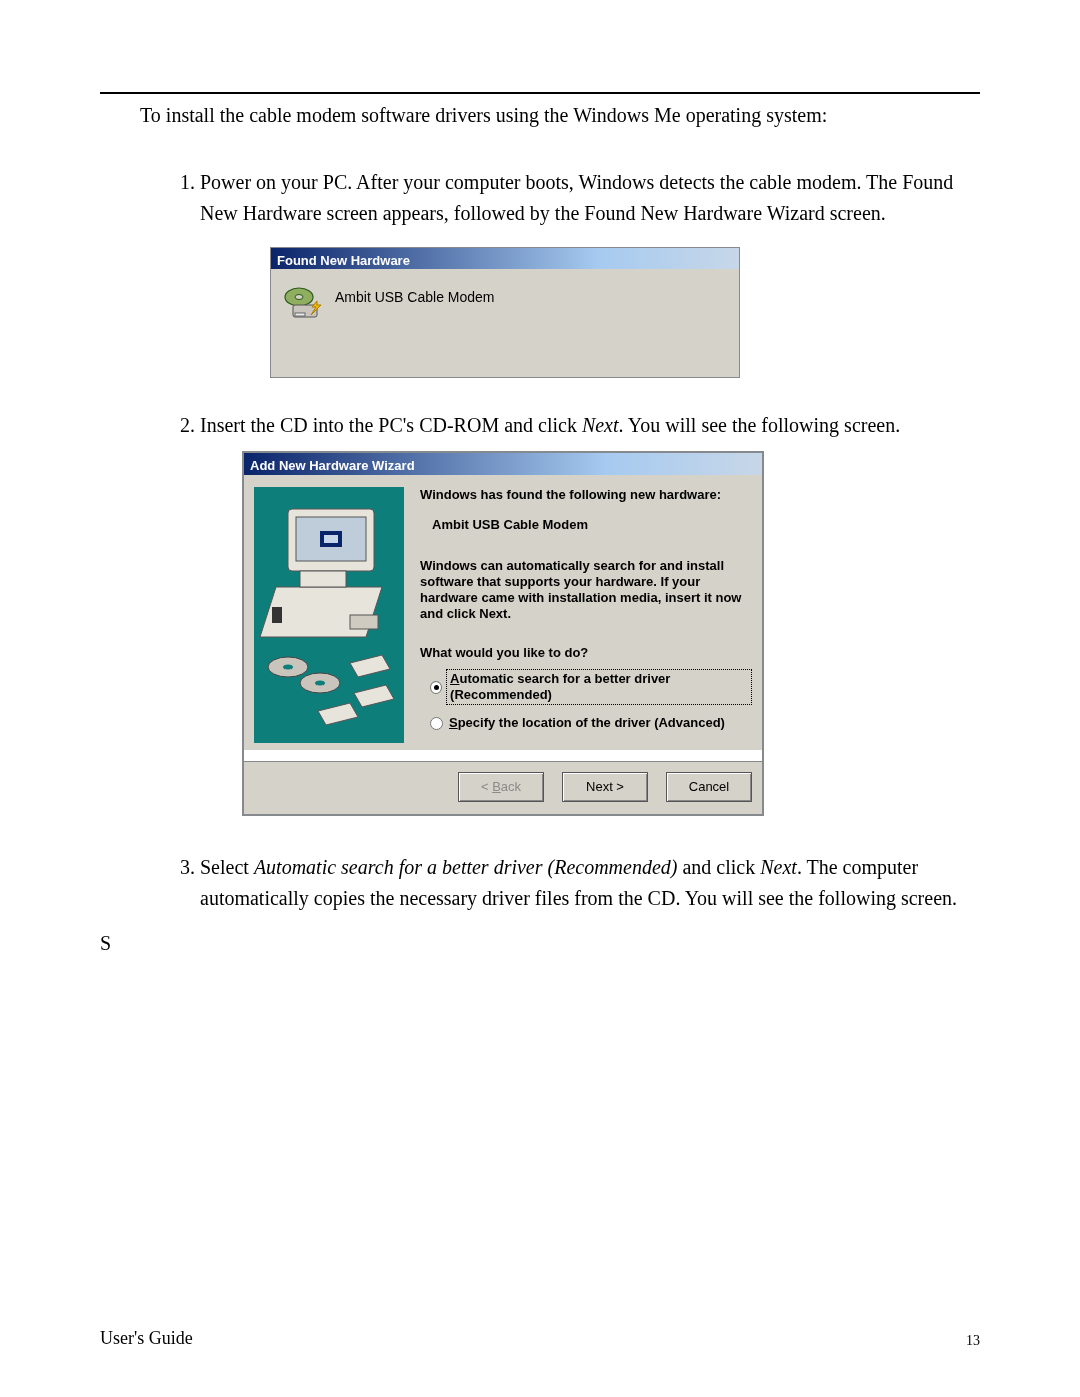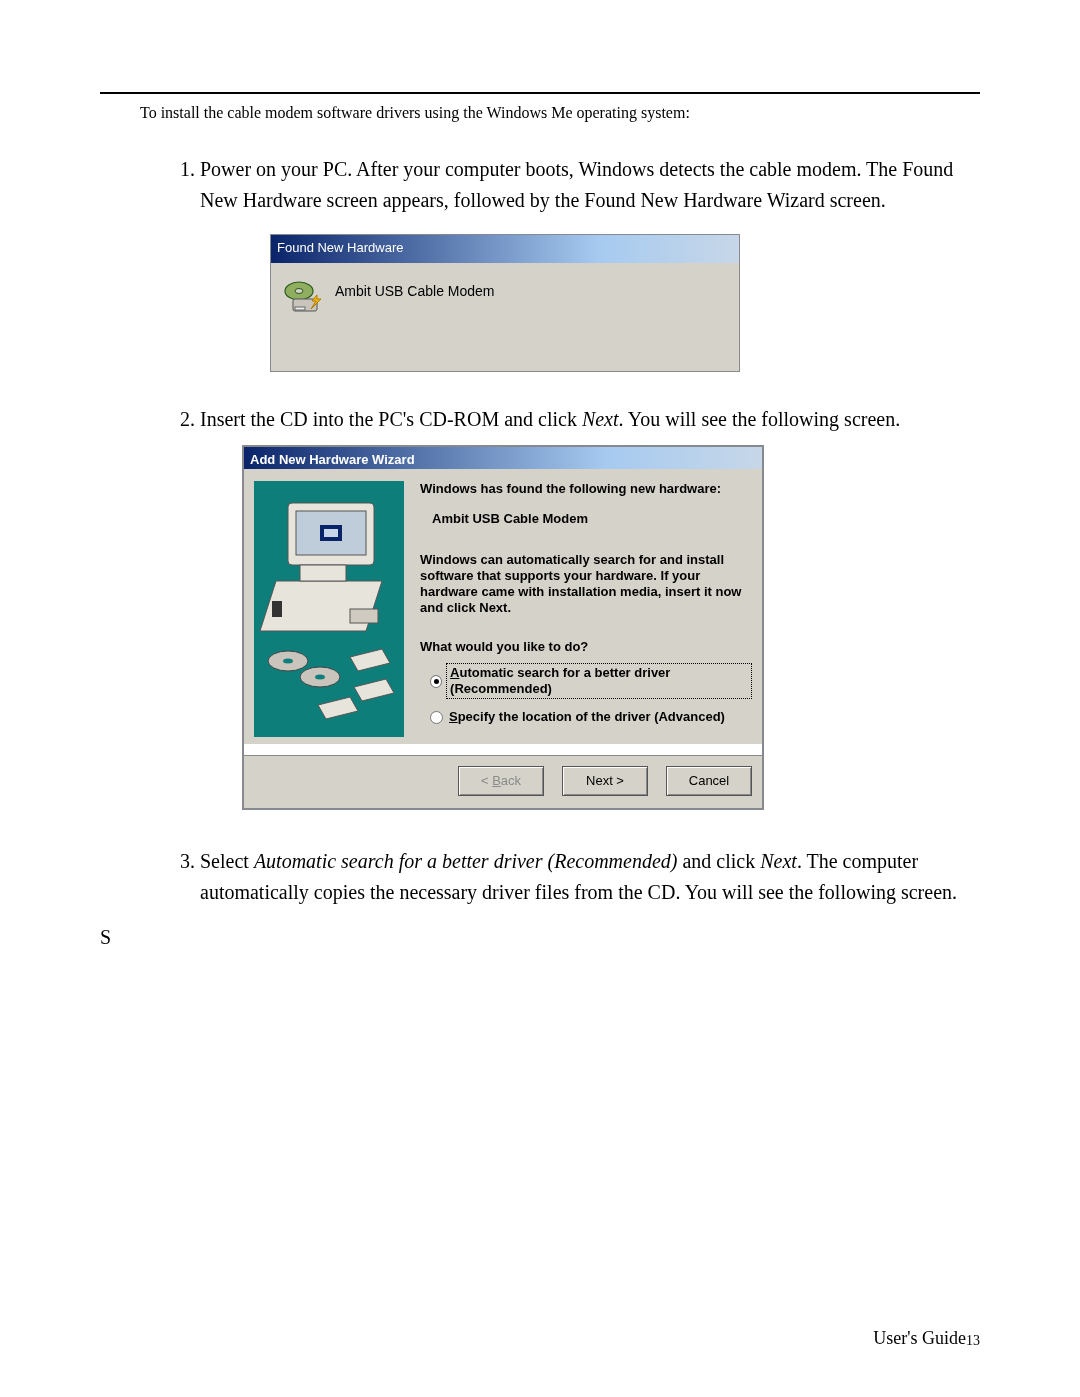--- a/index.html
+++ b/index.html
@@ -22,22 +22,22 @@
   .rule {
     border-top: 2px solid #000;
     margin: 0 0 10px 0;
   }
   .heading {
     font-weight: bold;
     font-size: 24px;
     margin: 0 0 40px 0;
   }
   .intro {
-    font-size: 16px;
-    margin: 0 0 32px 40px;
+    font-size: 20px;
+    margin: 0 0 40px 40px;
   }
   ol.steps {
     list-style: decimal;
     font-size: 20px;
     margin: 0 0 0 60px;
     padding-left: 40px;
   }
   ol.steps li {
     margin-bottom: 16px;
     line-height: 1.55;
@@ -50,24 +50,24 @@
     margin: 18px 0 0 70px;
     position: relative;
   }
   
   .dlg1 {
     width: 470px;
     border: 1px solid #86898e;
     box-sizing: border-box;
   }
   .titlebar1 {
-    height: 28px;
+    height: 21px;
     background: linear-gradient(to right, #0a246a, #a6caf0 70%, #c7d7e8);
     color: #fff;
-    font-weight: normal;
+    font-weight: bold;
     font-size: 13px;
     padding: 3px 6px;
     box-sizing: border-box;
   }
   .dlg1-body {
     background: #d5d2c9;
     padding: 16px 10px 56px 10px;
     display: flex;
     align-items: flex-start;
   }
@@ -184,21 +184,21 @@
     font-size: 20px;
     margin-left: 0px;
     margin-top: 18px;
   }
   .footer {
     position: absolute;
     left: 100px;
     right: 100px;
     bottom: 48px;
     display: flex;
-    justify-content: flex-end;
+    justify-content: space-between;
     font-size: 18px;
     margin-top: 44px;
   }
   .footer .pgno { font-size: 14px; align-self: flex-end; }
 </style>
 </head>
 <body>
 
 <div class="page">
   <div class="rule"></div>

